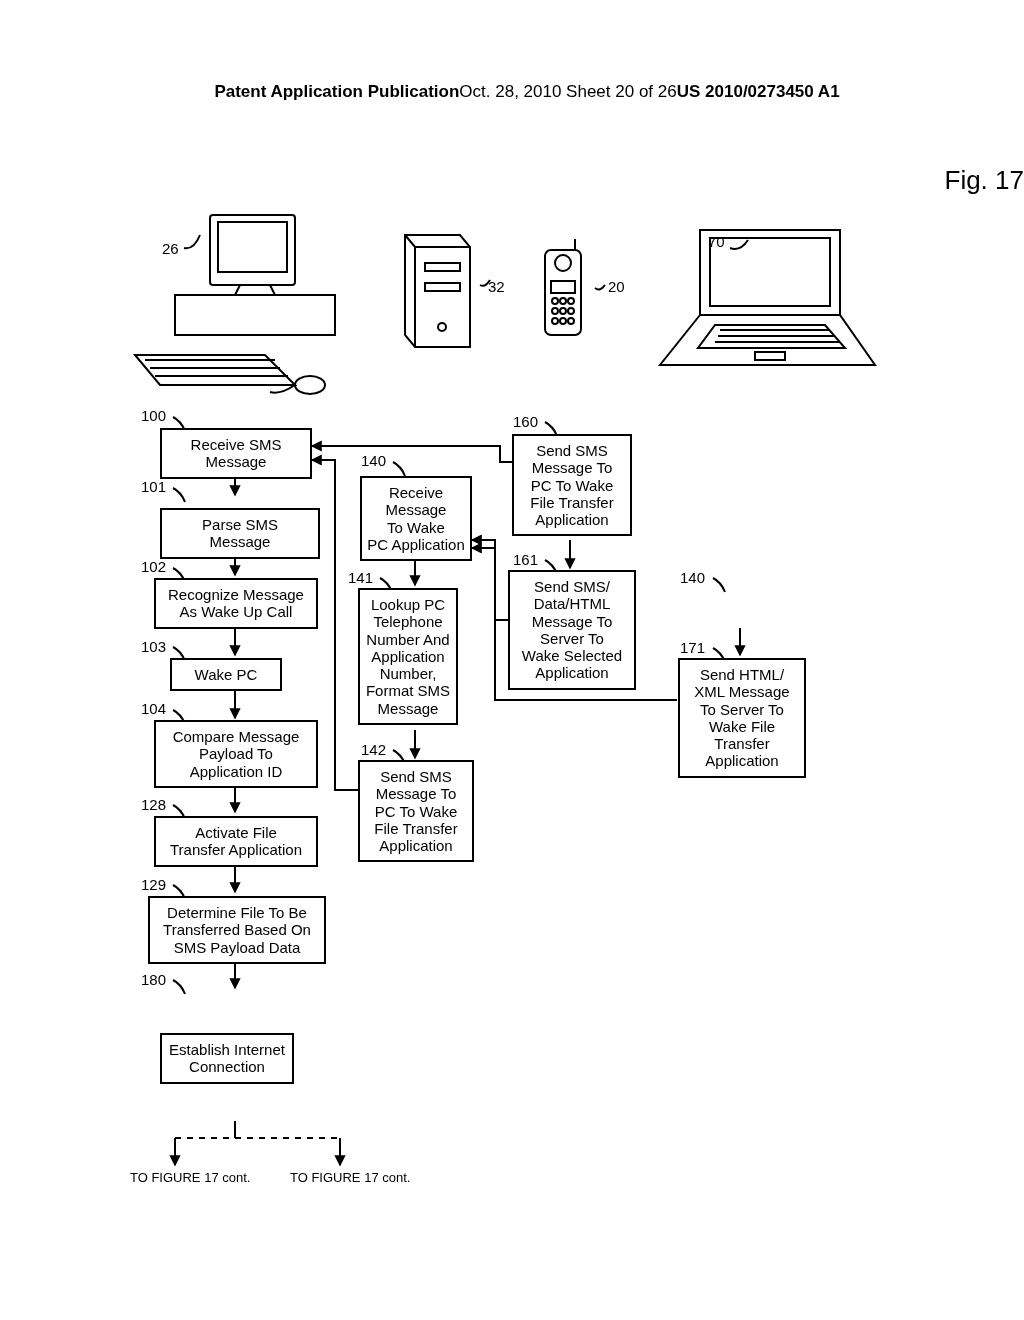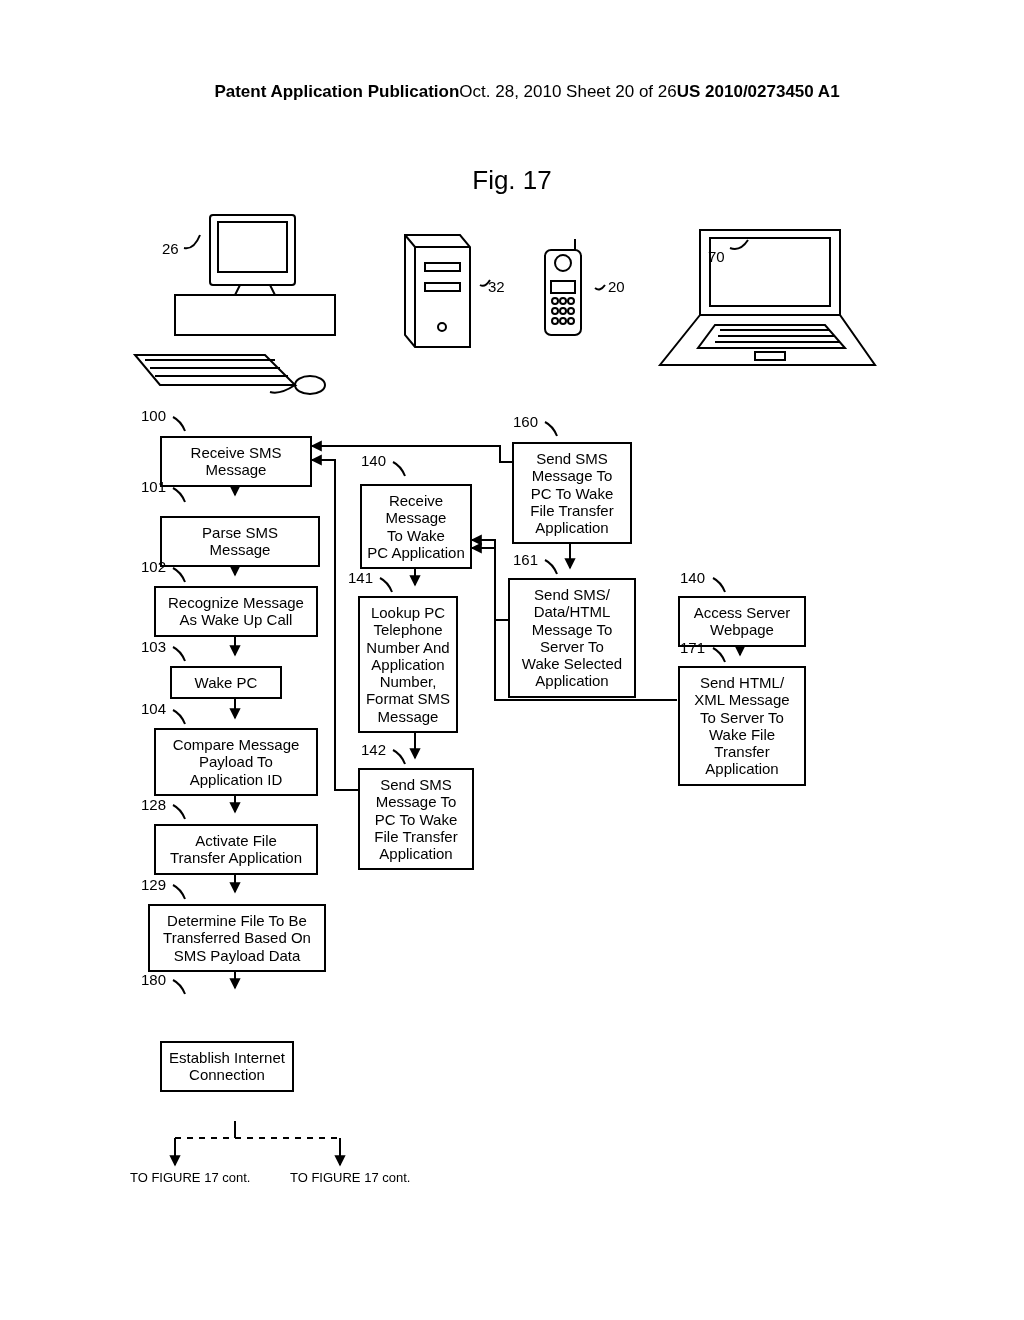--- a/index.html
+++ b/index.html
@@ -19,41 +19,40 @@
     display: flex;
     justify-content: center;
     font-size: 17px;
   }
   .header .bold { font-weight: bold; }
   .fig-title {
     position: absolute;
     top: 165px;
     left: 0;
     width: 1024px;
-    text-align: center;
+    text-align: right;
     font-size: 26px;
     font-weight: normal;
   }
   .canvas {
     position: absolute;
     top: 200px;
     left: 120px;
     width: 800px;
     height: 1020px;
   }
   
   .box {
     position: absolute;
     border: 2px solid #000;
     background: #fff;
     font-size: 15px;
     text-align: center;
     padding: 6px 4px;
     line-height: 1.15;
-    margin-top: 8px;
   }
   .label-ref {
     position: absolute;
     font-size: 15px;
   }
   svg.arrows {
     position: absolute;
     top: 0; left: 0;
     width: 800px; height: 1020px;
     pointer-events: none;
@@ -188,21 +187,21 @@
       <path d="M425,360 q8,4 12,14"></path>
 
       <path d="M593,378 q8,4 12,14"></path>
       <path d="M593,448 q8,4 12,14"></path>
     </g>
   </svg>
 
   <div class="label-ref" style="top:40px;left:42px">26</div>
   <div class="label-ref" style="top:78px;left:368px">32</div>
   <div class="label-ref" style="top:78px;left:488px">20</div>
-  <div class="label-ref" style="top:48px;left:588px">70</div>
+  <div class="label-ref" style="top:33px;left:588px">70</div>
 
   <div class="label-ref" style="top:207px;left:21px">100</div>
   <div class="box" style="top:228px;left:40px;width:152px">Receive SMS<br>Message</div>
 
   <div class="label-ref" style="top:278px;left:21px">101</div>
   <div class="box" style="top:308px;left:40px;width:160px">Parse SMS<br>Message</div>
 
   <div class="label-ref" style="top:358px;left:21px">102</div>
   <div class="box" style="top:378px;left:34px;width:164px">Recognize Message<br>As Wake Up Call</div>
 
@@ -230,21 +229,20 @@
   <div class="label-ref" style="top:541px;left:241px">142</div>
   <div class="box" style="top:560px;left:238px;width:116px">Send SMS<br>Message To<br>PC To Wake<br>File Transfer<br>Application</div>
 
   <div class="label-ref" style="top:213px;left:393px">160</div>
   <div class="box" style="top:234px;left:392px;width:120px">Send SMS<br>Message To<br>PC To Wake<br>File Transfer<br>Application</div>
 
   <div class="label-ref" style="top:351px;left:393px">161</div>
   <div class="box" style="top:370px;left:388px;width:128px">Send SMS/<br>Data/HTML<br>Message To<br>Server To<br>Wake Selected<br>Application</div>
 
   <div class="label-ref" style="top:369px;left:560px">140</div>
-  <div class="box" style="top:388px;left:558px;width:128px">Access Server<br>Webpage</div>
 
   <div class="label-ref" style="top:439px;left:560px">171</div>
   <div class="box" style="top:458px;left:558px;width:128px">Send HTML/<br>XML Message<br>To Server To<br>Wake File<br>Transfer<br>Application</div>
 
   <div class="footnote" style="top:970px;left:10px">TO FIGURE 17 cont.</div>
   <div class="footnote" style="top:970px;left:170px">TO FIGURE 17 cont.</div>
 
 </div>
 
 </body></html>

